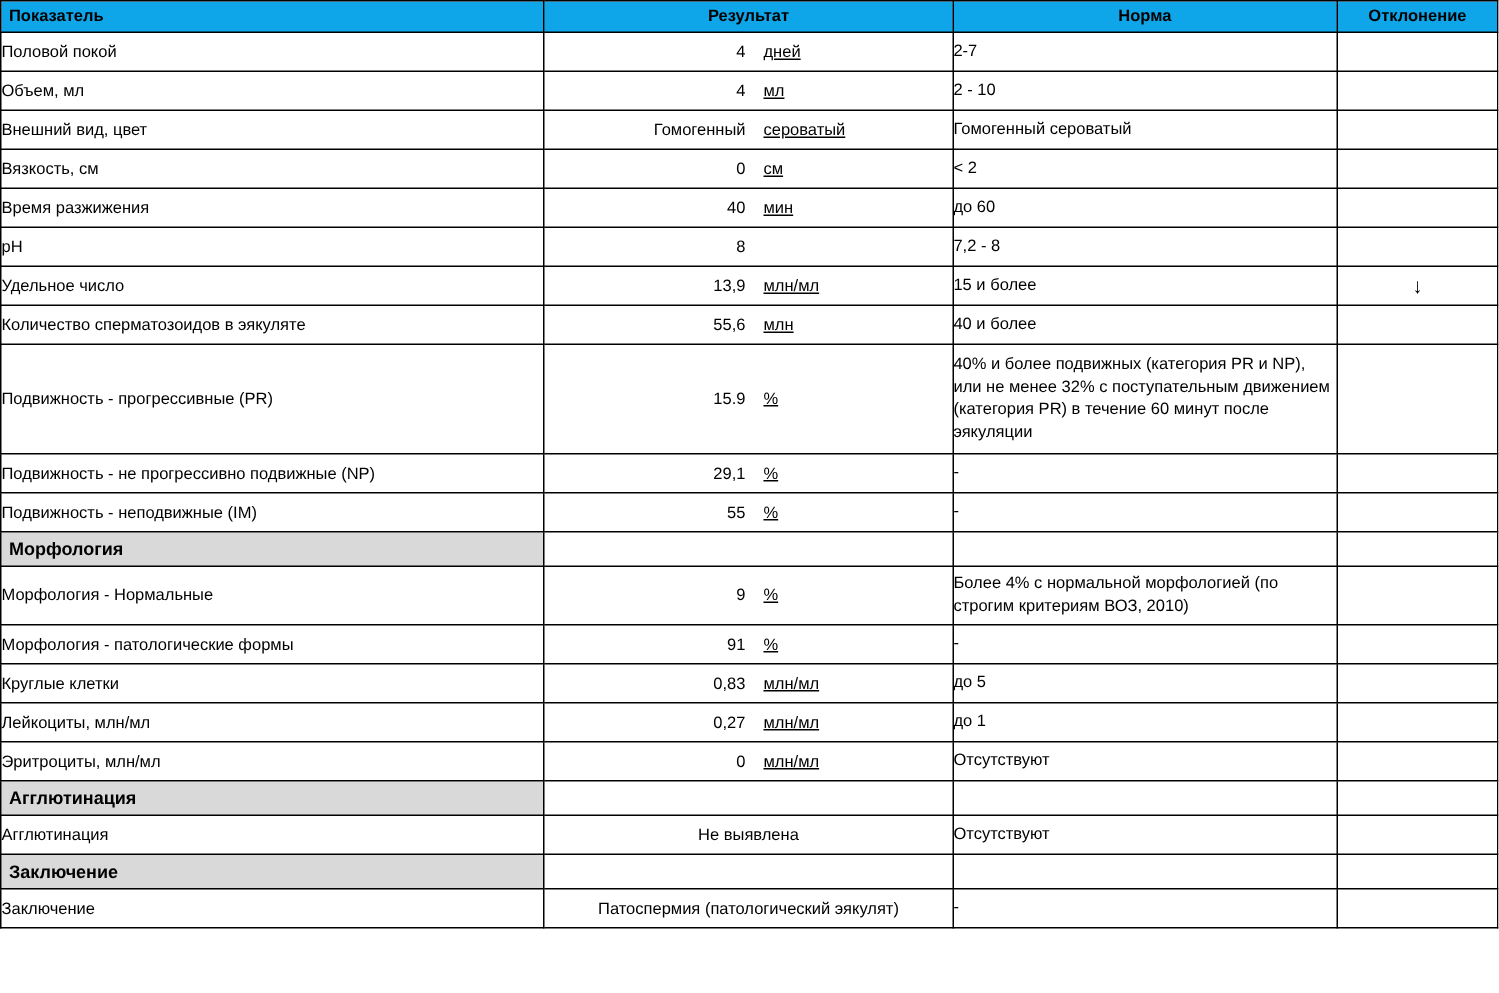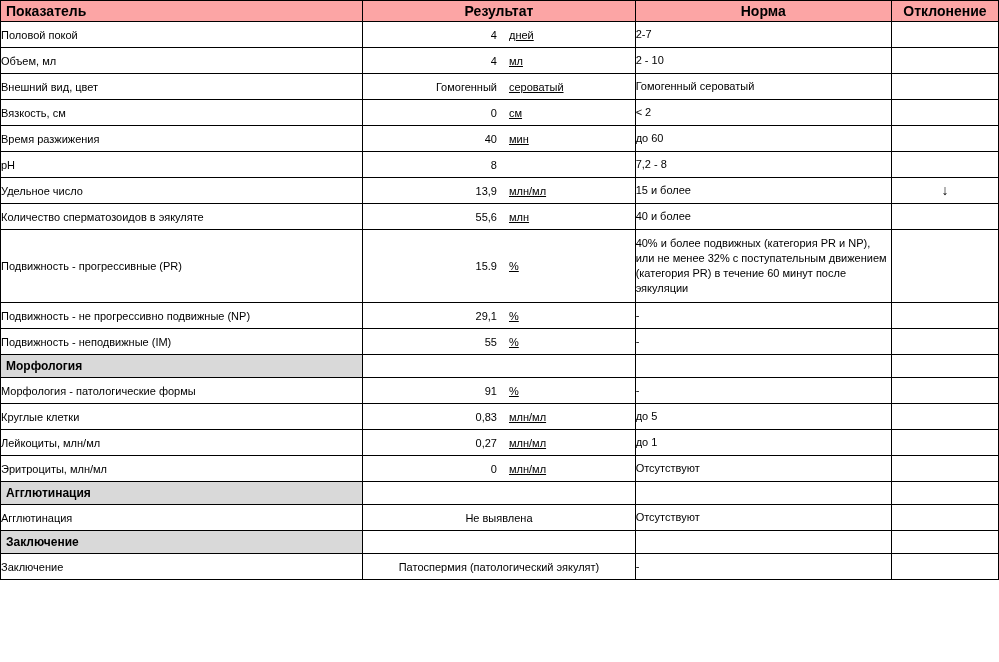--- a/index.html
+++ b/index.html
@@ -29,23 +29,23 @@
     border: 1px solid #000000;
     padding: 0;
     vertical-align: middle;
   }
   col.c-name   { width: 362px; }
   col.c-result { width: 272px; }
   col.c-norm   { width: 256px; }
   col.c-dev    { width: 107px; }
 
   thead th {
-    background: #fca5a5;
+    background: #0ea5e9;
     font-weight: bold;
-    font-size: 14px;
+    font-size: 11px;
     height: 20px;
     text-align: center;
   }
   thead th.name-head {
     text-align: left;
     padding-left: 5px;
   }
 
   tr.data-row td {
     height: 25px;
@@ -253,20 +253,31 @@
           <td class="norm">-</td>
           <td class="dev"></td>
         </tr>
         <tr class="section">
           <td>Морфология</td>
           <td class="blank"></td>
           <td class="blank"></td>
           <td class="blank"></td>
         </tr>
         <tr class="data-row">
+          <td class="name">Морфология - Нормальные</td>
+          <td class="result">
+            <div class="res-wrap">
+              <span class="res-val">9</span>
+              <span class="res-unit">%</span>
+            </div>
+          </td>
+          <td class="norm" style="height: 38px;">Более 4% с нормальной морфологией (по строгим критериям ВОЗ, 2010)</td>
+          <td class="dev"></td>
+        </tr>
+        <tr class="data-row">
           <td class="name">Морфология - патологические формы</td>
           <td class="result">
             <div class="res-wrap">
               <span class="res-val">91</span>
               <span class="res-unit">%</span>
             </div>
           </td>
           <td class="norm">-</td>
           <td class="dev"></td>
         </tr>

